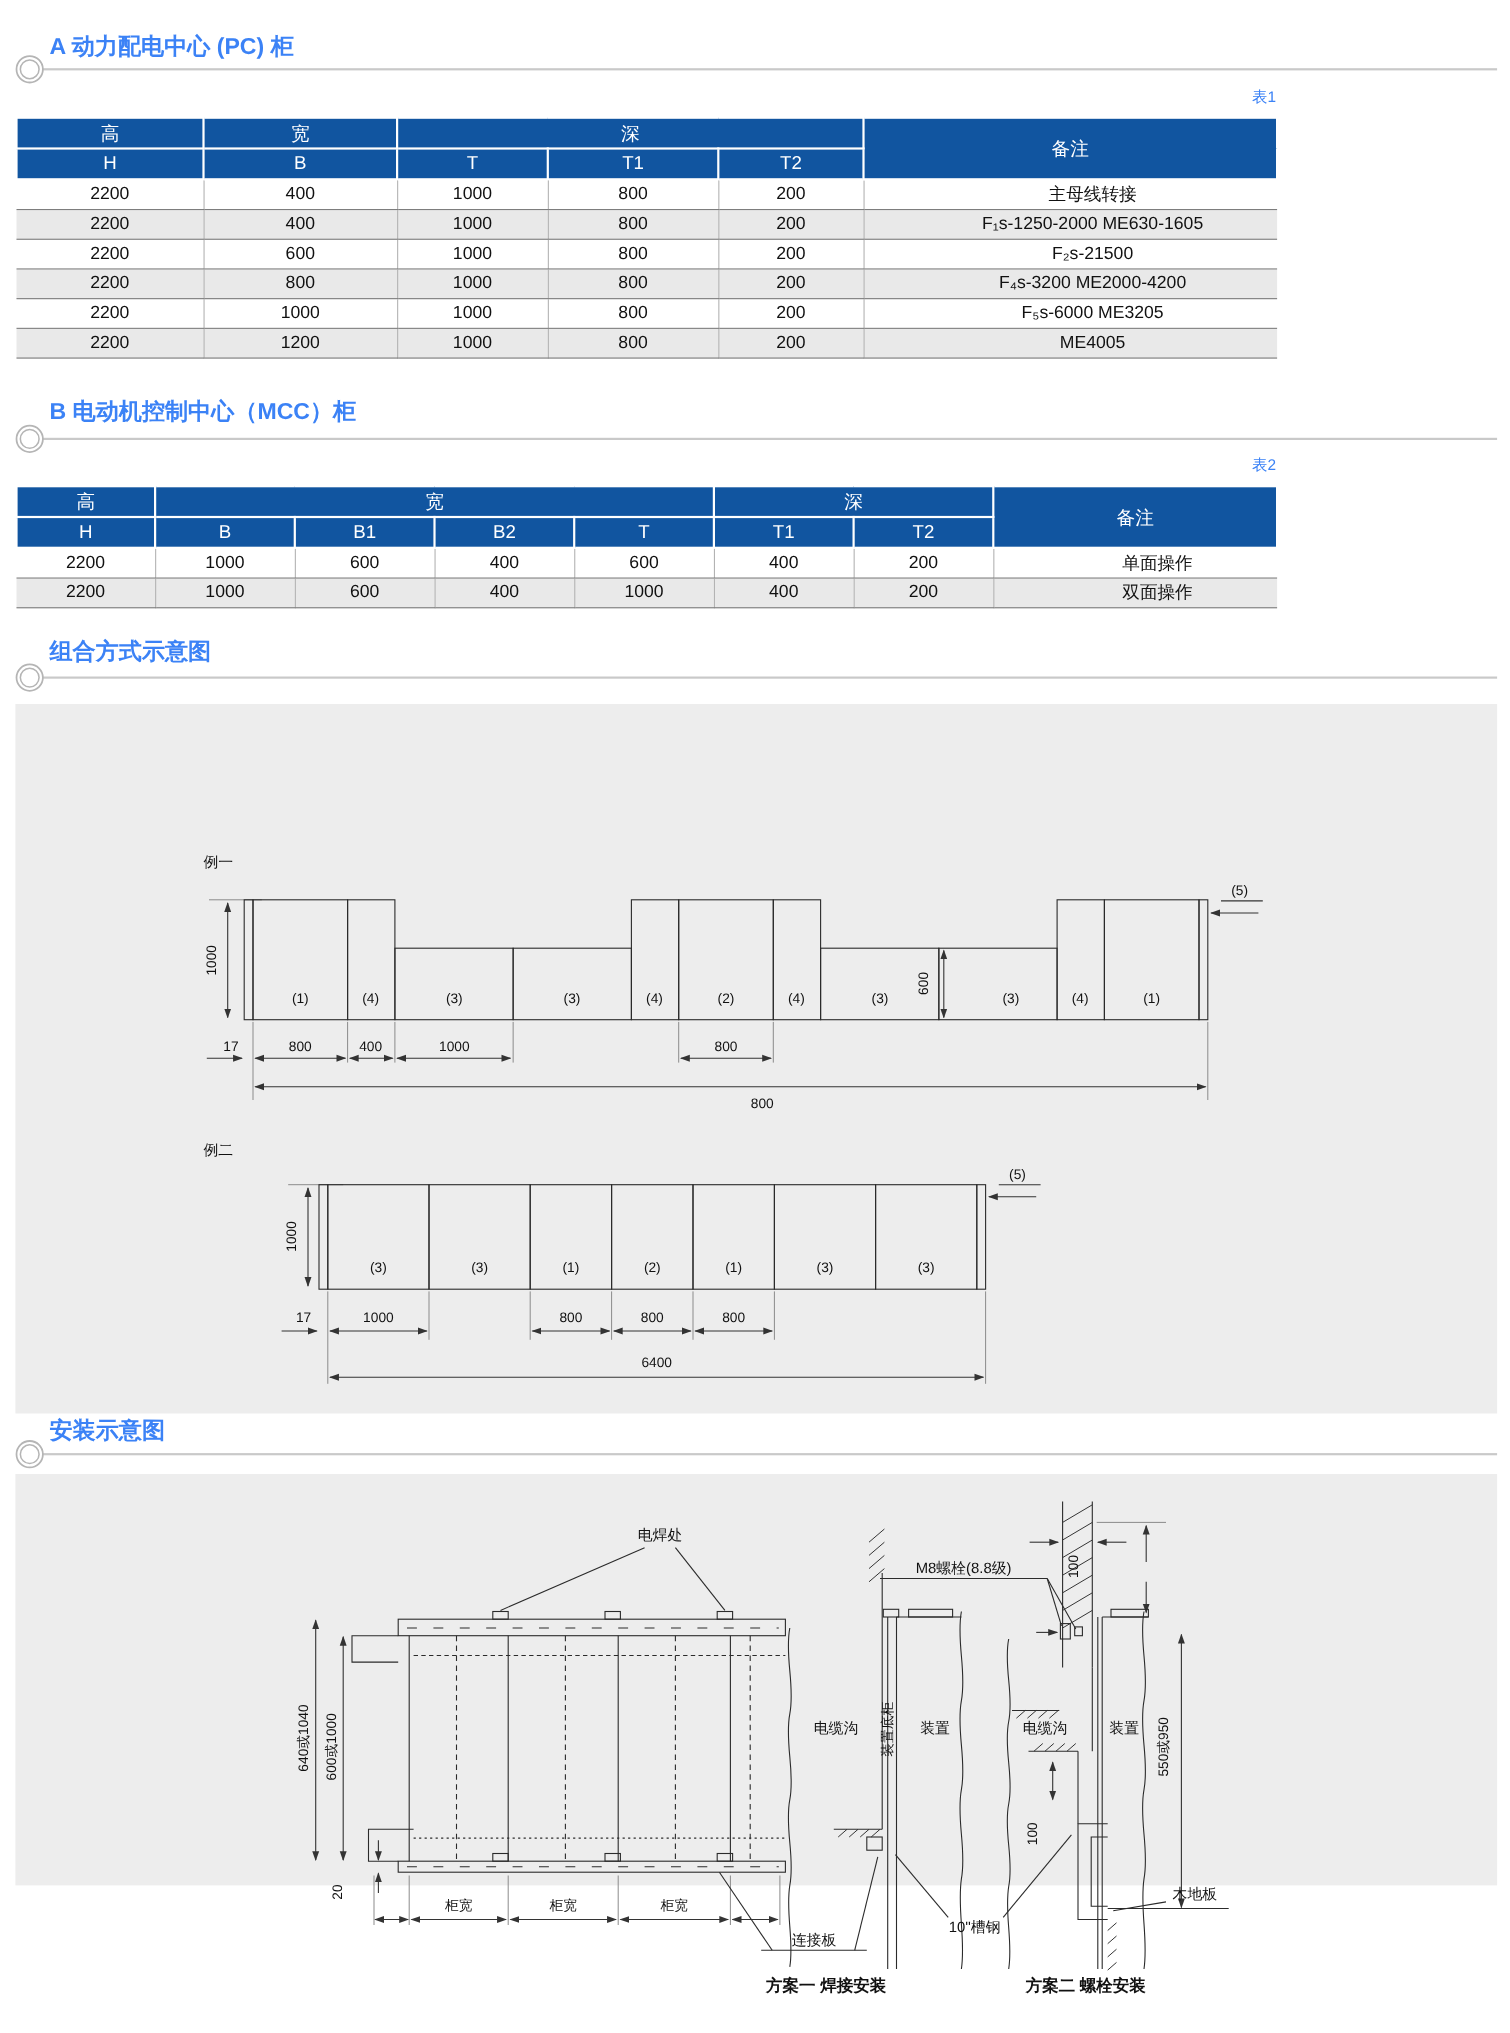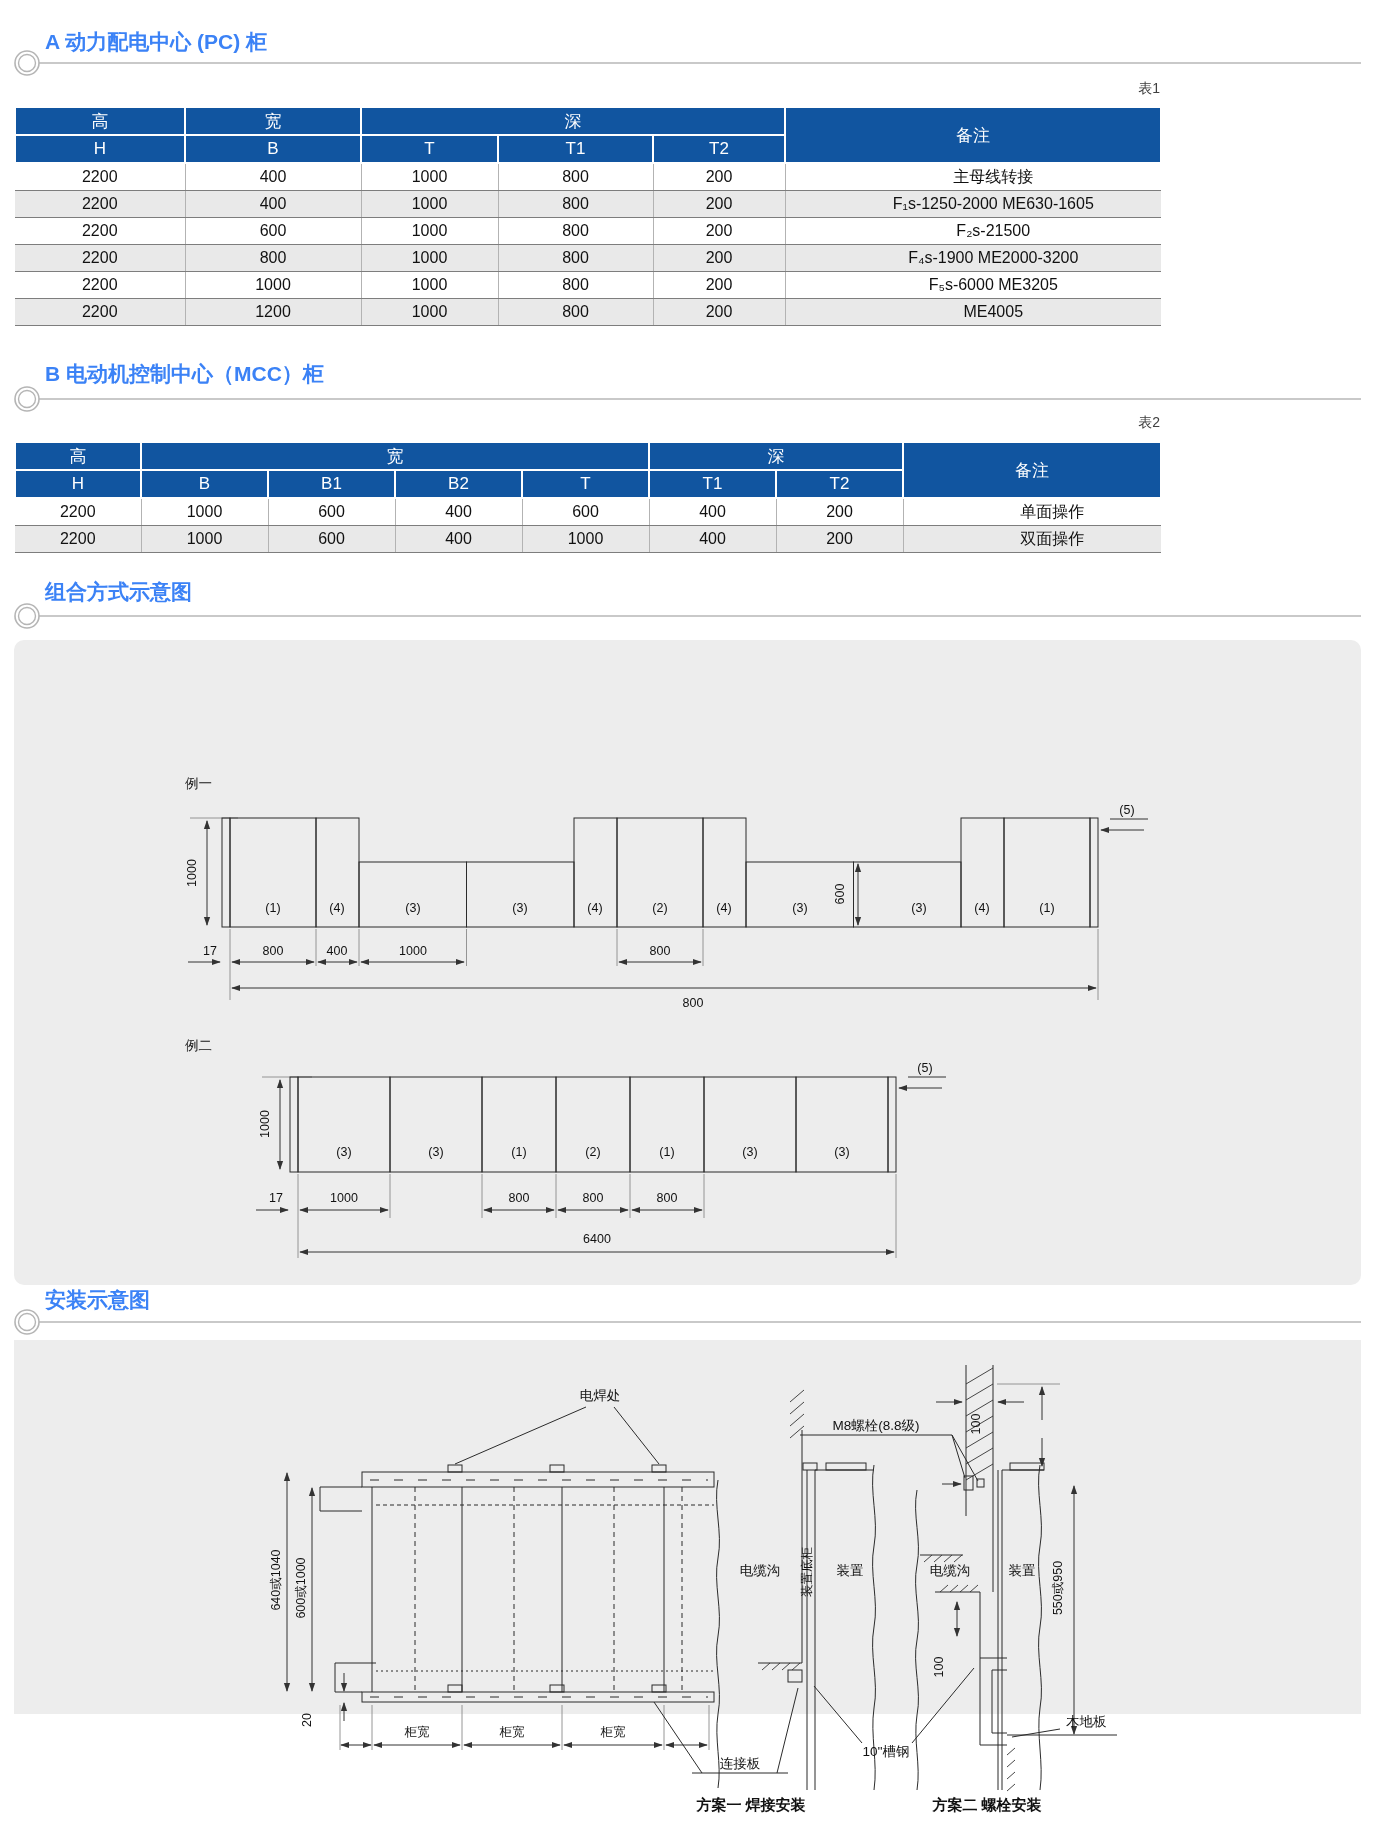--- a/index.html
+++ b/index.html
@@ -1,21 +1,21 @@
 <!DOCTYPE html>
 <html><head>
 <meta charset="utf-8">
 <style>
   html,body{margin:0;padding:0;background:#fff;}
   #page{position:relative;width:1373px;height:1848px;background:#ffffff;overflow:hidden;
         font-family:"Liberation Sans","DejaVu Sans",sans-serif;color:#111;}
   .sec-title{position:absolute;left:45px;font-size:21px;font-weight:bold;color:#3b82f6;white-space:nowrap;}
   .divider{position:absolute;left:27px;width:1334px;height:2px;background:#c9c9c9;}
   .ring{position:absolute;left:13px;width:28px;height:28px;}
-  .tbl-tag{position:absolute;left:1000px;width:160px;text-align:right;font-size:14px;color:#404040;}
+  .tbl-tag{position:absolute;left:1000px;width:160px;text-align:right;font-size:14px;color:#3b82f6;}
   .dtable{border-collapse:collapse;table-layout:fixed;width:1146px;}
   .dtable th{background:#1155a0;color:#fff;font-weight:normal;font-size:17px;border:2px solid #fff;padding:0;height:26px;}
   .dtable td{font-size:16px;text-align:center;border-bottom:1px solid #7d7d7d;border-right:1px solid #b3b3b3;height:26px;padding:0;}
   .dtable td:last-child{border-right:none;padding-left:40px;}
   .dtable tr.alt{background:#e9e9e9;}
   .tblwrap{position:absolute;left:14px;}
   .panel{position:absolute;left:14px;width:1347px;background:#ededed;}
   svg{display:block;}
   .lt{stroke:#2b2b2b;stroke-width:1;fill:none;}
   .dim{stroke:#333;stroke-width:1;fill:none;}
@@ -85,21 +85,21 @@
             <td>800</td>
             <td>200</td>
             <td>F₂s-21500</td>
       </tr>
       <tr class="alt">
         <td>2200</td>
             <td>800</td>
             <td>1000</td>
             <td>800</td>
             <td>200</td>
-            <td>F₄s-1900 ME2000-3200</td>
+            <td>F₄s-3200 ME2000-4200</td>
       </tr>
       <tr>
         <td>2200</td>
             <td>1000</td>
             <td>1000</td>
             <td>800</td>
             <td>200</td>
             <td>F₅s-6000 ME3205</td>
       </tr>
       <tr class="alt">
@@ -174,21 +174,21 @@
       </table>
   </div>
 
   <div class="sec-title" style="top:578px;">组合方式示意图</div>
   <div class="divider" style="top:615px;"></div>
   <svg class="ring" style="top:602px;" viewBox="0 0 28 28">
     <circle cx="14" cy="14" r="12" fill="#fff" stroke="#b5b5b5" stroke-width="1.6"></circle>
     <circle cx="14" cy="14" r="8.5" fill="#fff" stroke="#b5b5b5" stroke-width="1.4"></circle>
   </svg>
 
-  <div class="panel" style="top:640px;height:645px;border-radius:10px;">
+  <div class="panel" style="top:640px;height:645px;">
   <svg width="1347" height="645" viewBox="0 0 1347 645">
     <defs>
       <marker id="arrC" viewBox="0 0 10 10" refX="9" refY="5" markerWidth="9" markerHeight="9" orient="auto-start-reverse">
         <path d="M0,1.5L10,5L0,8.5z" fill="#333"></path>
       </marker>
     </defs>
 
     <g>
       <text class="g" x="171" y="148">例一</text>
       <line class="ext" x1="176" y1="178" x2="224" y2="178"></line>

